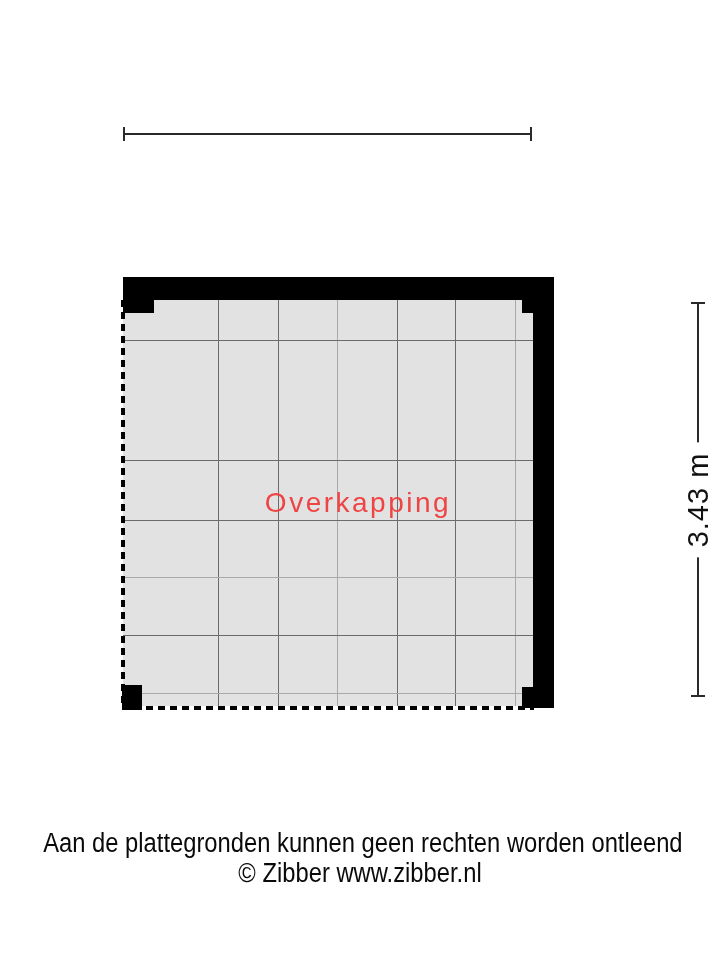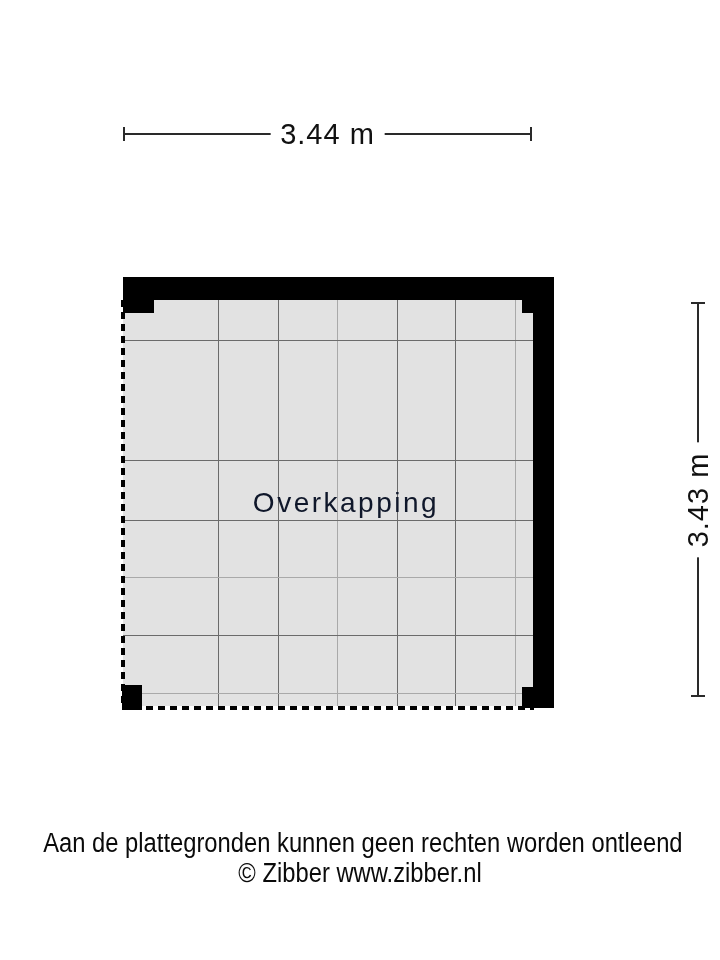--- a/index.html
+++ b/index.html
@@ -42,37 +42,36 @@
   .post-br{left:400px;top:410px;width:11px;height:21px;}
   .dash-v{
     position:absolute;left:-1px;top:23px;width:4px;height:406px;
     background:repeating-linear-gradient(to bottom,#000 0 7px,transparent 7px 12px);
   }
   .dash-h{
     position:absolute;left:0;top:429px;width:412px;height:4px;
     background:repeating-linear-gradient(to right,#000 0 7px,transparent 7px 12px);
   }
   .room-label{
-    position:absolute;left:224px;top:226px;transform:translate(-50%,-50%);
-    font-size:28px;letter-spacing:2.5px;color:#0f172a;white-space:nowrap;
+    position:absolute;left:236px;top:226px;transform:translate(-50%,-50%);
+    font-size:28px;letter-spacing:2.5px;color:#ef4444;white-space:nowrap;
   }
   
   .footer{position:absolute;left:0;top:784px;width:720px;text-align:center;color:#0a0a0a;margin-top:44px;}
   .footer-line{display:block;width:100%;font-size:27px;line-height:30px;transform:scaleX(0.88);transform-origin:center;white-space:nowrap;}
 </style>
 </head>
 <body>
 
 <div class="canvas">
 
   <div class="dim dim-top">
     <div class="dim-line"></div>
     <div class="tick tick-l"></div>
     <div class="tick tick-r"></div>
-    <span class="dim-label">3.44 m</span>
   </div>
 
   <div class="dim dim-right">
     <div class="dim-line"></div>
     <div class="tick tick-t"></div>
     <div class="tick tick-b"></div>
     <span class="dim-label">3.43 m</span>
   </div>
 
   <div class="plan">

